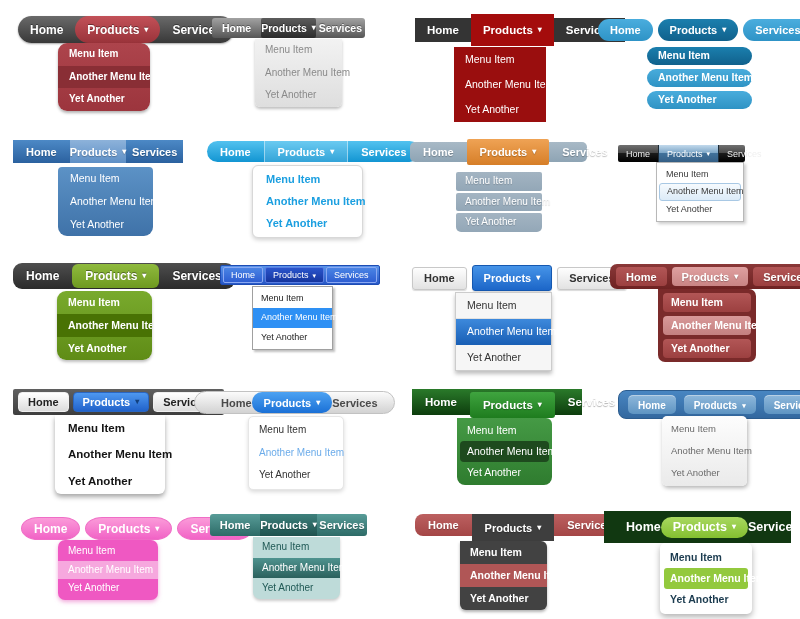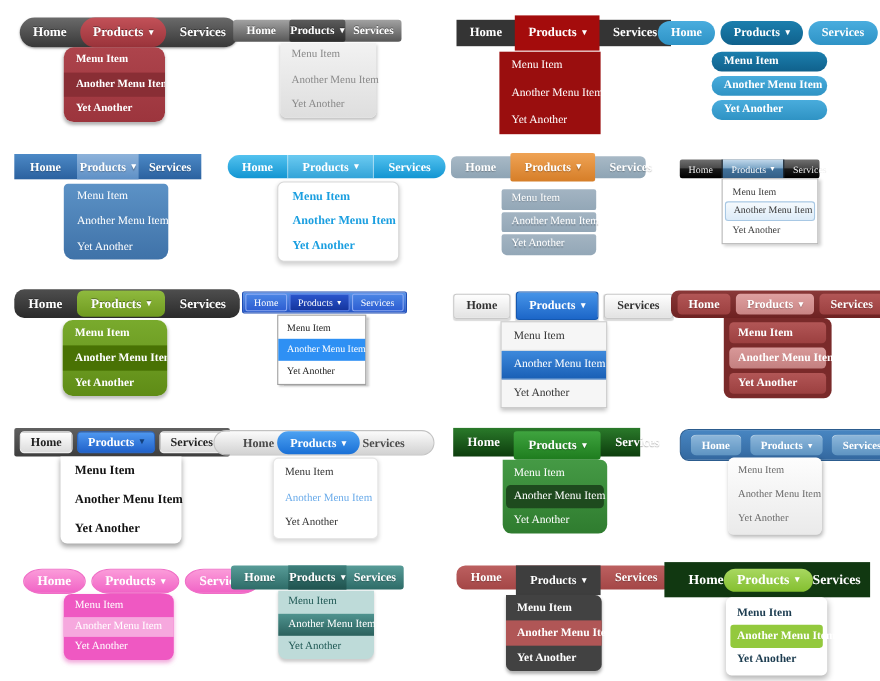--- a/index.html
+++ b/index.html
@@ -1,18 +1,18 @@
 <!DOCTYPE html>
 <html><head>
 <meta charset="utf-8">
 <style>
   html,body{margin:0;padding:0;background:#fff;}
   #canvas{position:relative;width:800px;height:619px;overflow:hidden;background:#fff;
           font-family:"Liberation Sans",sans-serif;}
-  .menu{position:absolute;font-family:Liberation Serif, serif;}
+  .menu{position:absolute;}
   .navbar{display:flex;align-items:stretch;box-sizing:border-box;}
   .nav-item{display:flex;align-items:center;white-space:nowrap;cursor:pointer;text-decoration:none;box-sizing:border-box;}
   .caret{display:inline-block;margin-left:5px;font-size:8px;line-height:1;}
   .dropdown{position:absolute;display:flex;flex-direction:column;box-sizing:border-box;}
   .dd-item{white-space:nowrap;cursor:pointer;text-decoration:none;line-height:1.25;box-sizing:border-box;}
 
   
   .m1{left:18px;top:16px;}
   .m1 .navbar{height:27px;border-radius:15px;background:linear-gradient(#6a6a6a,#383838);box-shadow:0 1px 2px rgba(0,0,0,.35);}
   .m1 .nav-item{padding:0 12px;font-size:12px;font-weight:bold;color:#fff;text-shadow:0 -1px 0 rgba(0,0,0,.4);}

